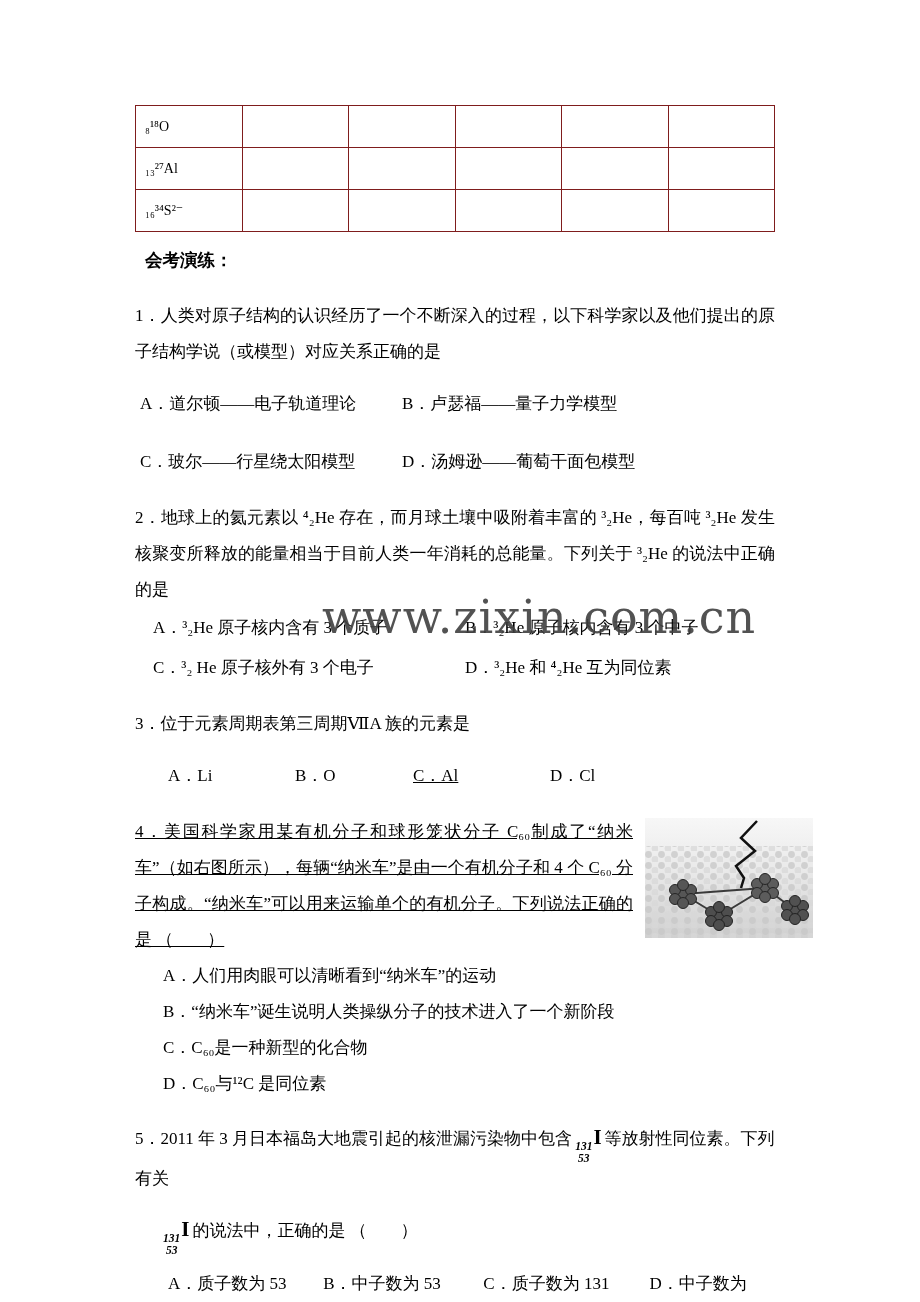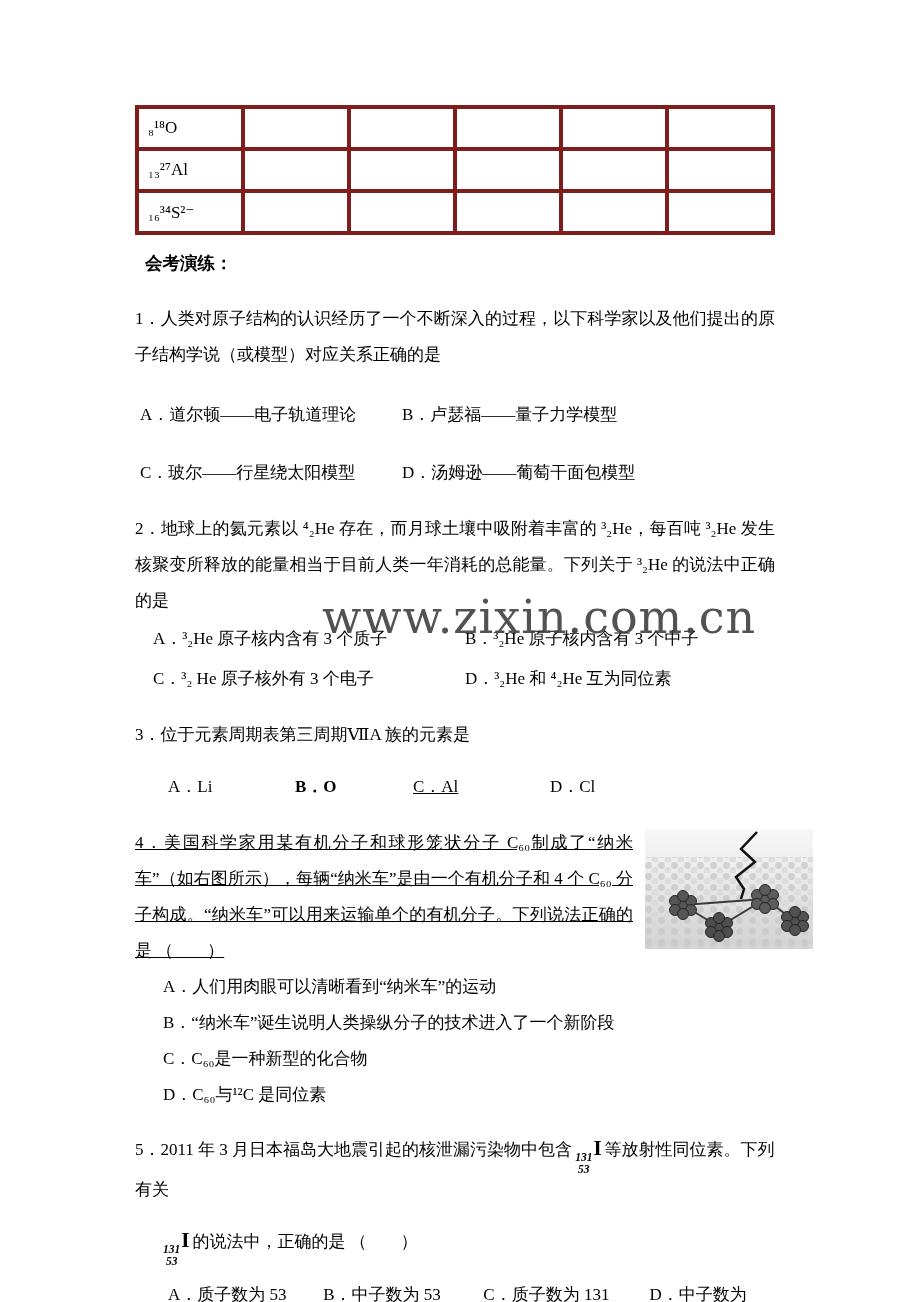--- a/index.html
+++ b/index.html
@@ -28,58 +28,58 @@
     pointer-events: none;
     white-space: nowrap;
   }
   
   table.isotope {
     border-collapse: collapse;
     width: 640px;
     table-layout: fixed;
   }
   table.isotope td {
-    border: 4px solid #7f1d1d;
+    border: 1px solid #7f1d1d;
     height: 42px;
     padding: 2px 9px;
     vertical-align: middle;
-    font-size: 17px;
+    font-size: 14px;
   }
   .heading {
     font-weight: bold;
     margin: 16px 0 0 10px;
     font-size: 17.5px;
   }
   .qtext {
     margin: 26px 0 0 0;
     line-height: 36px;
     text-align: justify;
   }
   .optgrid { display: grid; line-height: 24px; }
   .q1grid {
     grid-template-columns: 262px 1fr;
     row-gap: 34px;
-    margin-top: 30px;
+    margin-top: 22px;
     padding-left: 5px;
   }
   .q2grid {
     grid-template-columns: 312px 1fr;
     row-gap: 16px;
     margin-top: 8px;
     padding-left: 18px;
   }
   .q3opts {
     display: flex;
     margin-top: 22px;
     padding-left: 33px;
     line-height: 24px;
     align-items: center;
   }
   .q3opts span:nth-child(1){ width:127px; }
-  .q3opts span:nth-child(2){ width:118px;font-weight:bold; }
+  .q3opts span:nth-child(2){ width:118px; }
   .q3opts span:nth-child(3){ width:137px;text-decoration:underline; }
   .q4row {
     display: flex;
     gap: 12px;
     margin-top: 26px;
   }
   .q4text {
     width: 505px;
     margin: 0;
     line-height: 36px;

